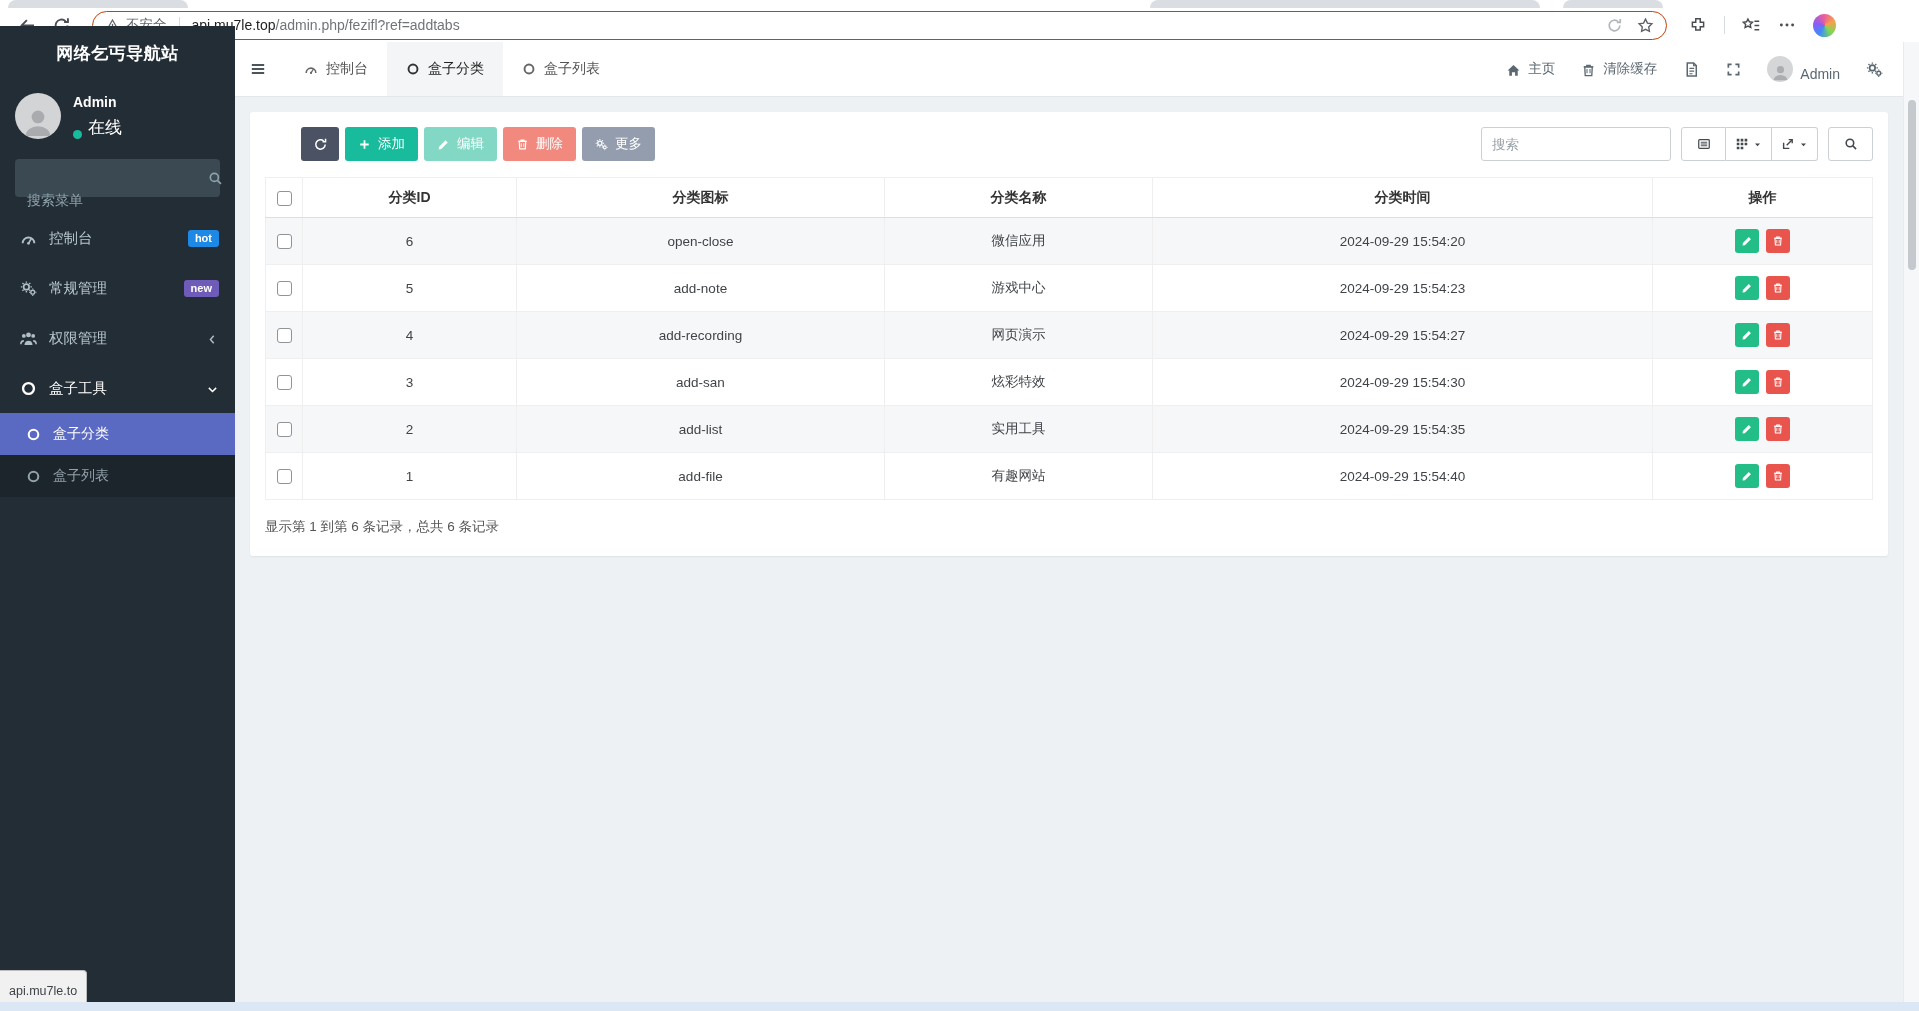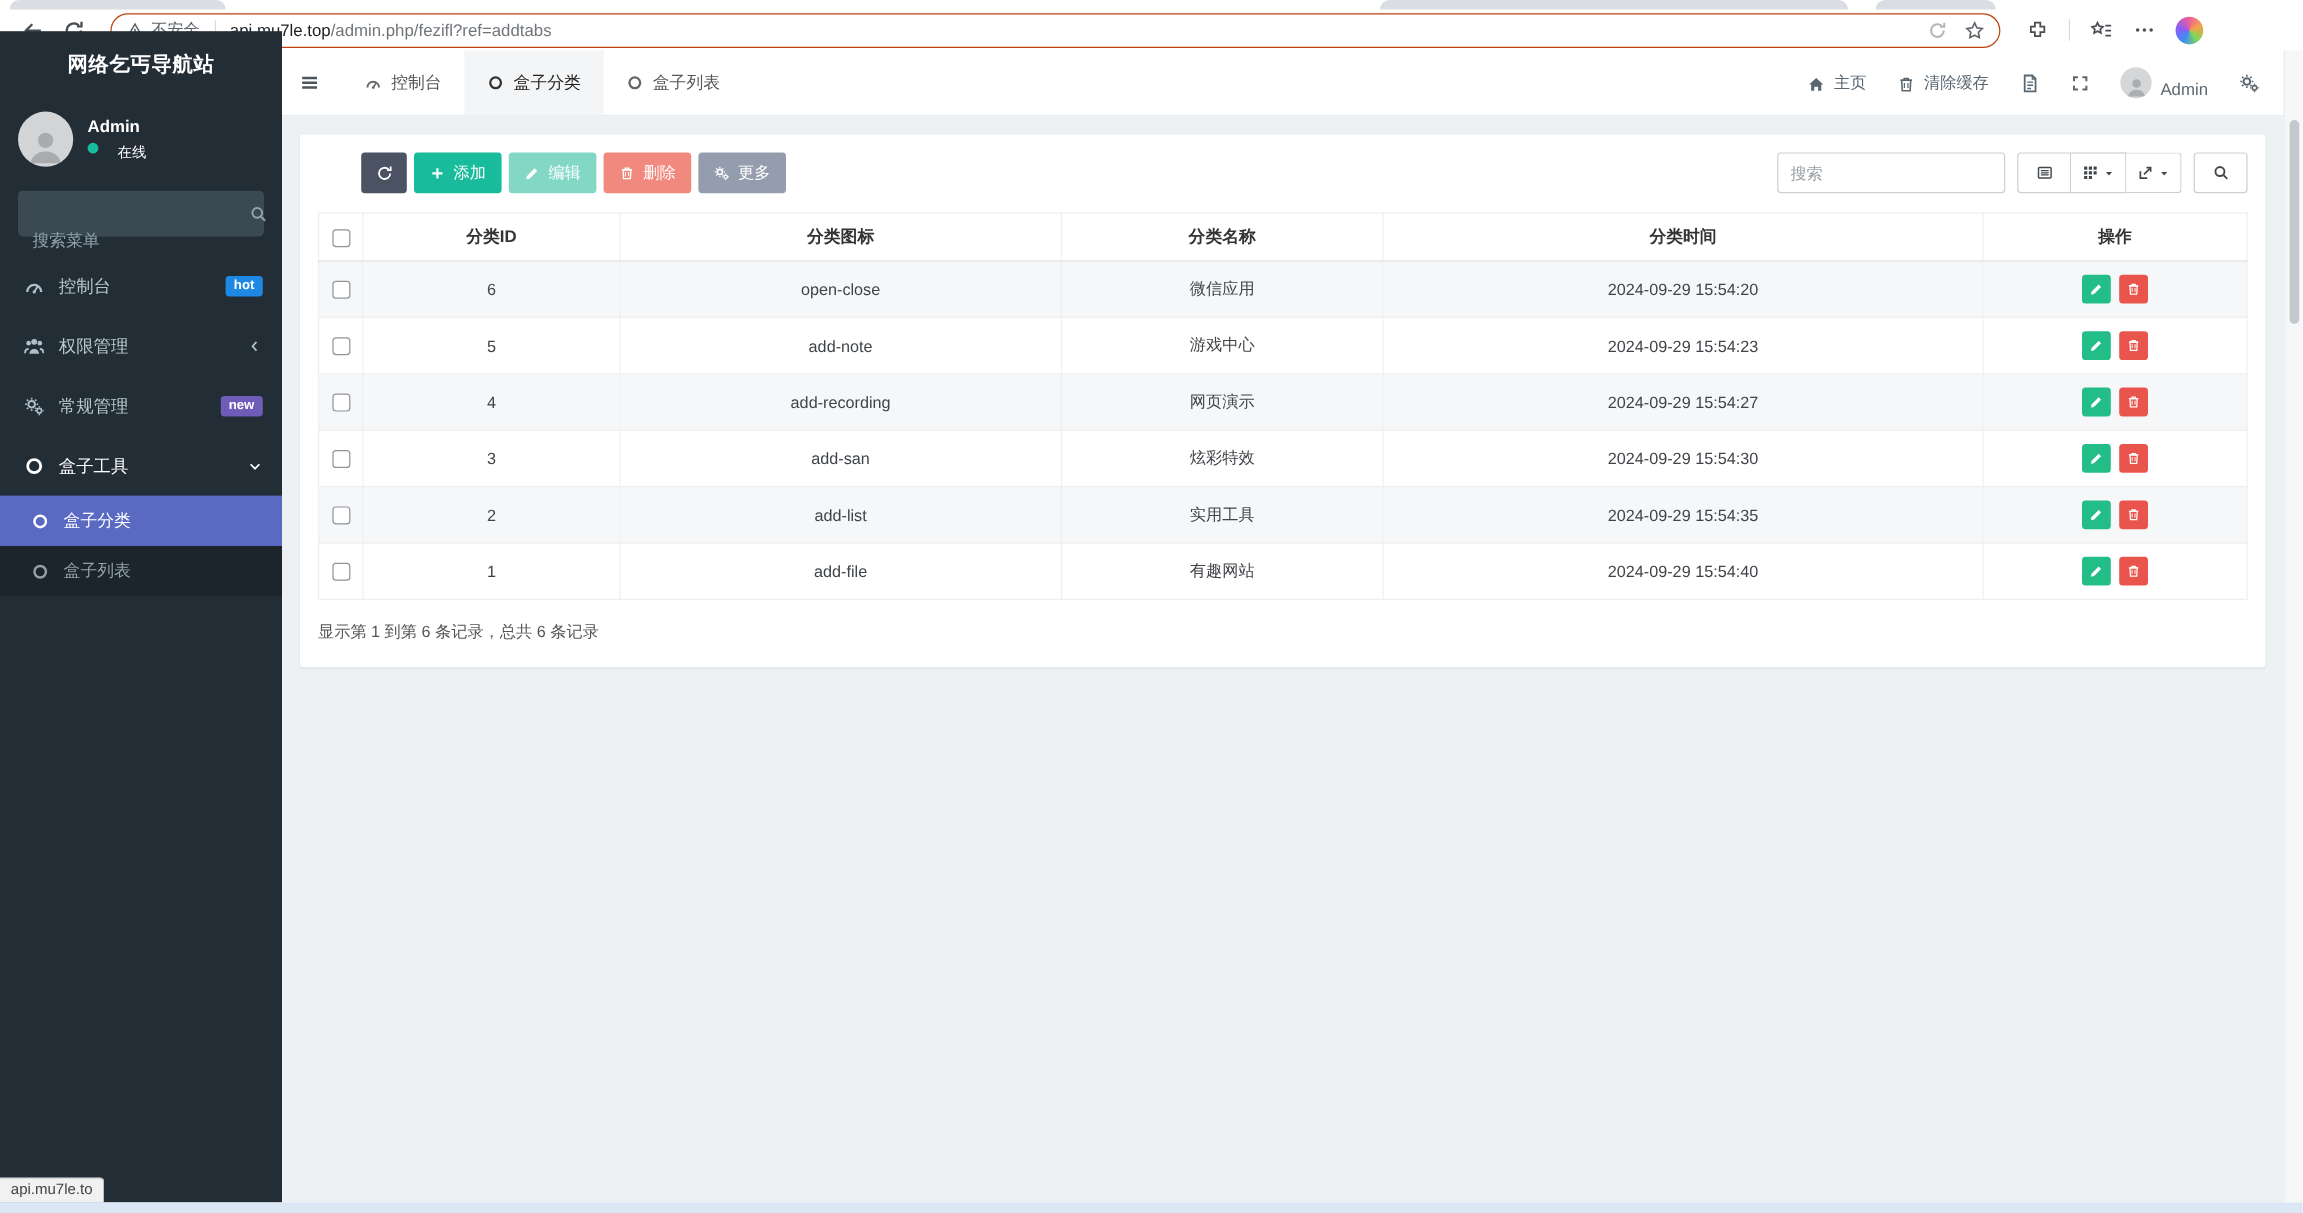--- a/index.html
+++ b/index.html
@@ -30,21 +30,21 @@
 
   
   .sidebar { position:absolute; top:26px; left:0; width:235px; bottom:9px; background:#232d36; color:#b8c7ce; }
   .brand { height:55px; display:flex; align-items:center; justify-content:center;
     color:#fff; font-size:17px; font-weight:600; letter-spacing:.5px; }
   .user-panel { display:flex; align-items:center; gap:12px; padding:12px 15px 14px; }
   .avatar-lg { width:46px; height:46px; border-radius:50%; background:#d3d4d6; color:#a9abae;
     display:flex; align-items:flex-end; justify-content:center; overflow:hidden; }
   .avatar-lg .ic { width:34px; height:34px; }
   .user-name { color:#fff; font-weight:bold; font-size:14px; margin-bottom:6px; }
-  .user-status { display:flex; align-items:flex-start; gap:16px; color:#fff; font-size:12px; }
+  .user-status { display:flex; align-items:flex-end; gap:6px; color:#fff; font-size:17px; }
   .dot { width:9px; height:9px; border-radius:50%; background:#18bc9c; }
   .side-search { margin:6px 15px 16px; height:38px; background:#3a4952; border-radius:4px;
     display:flex; align-items:center; padding:0 12px; }
   .side-search input { flex:1; background:transparent; border:none; outline:none;
     color:#cfd8dc; font-size:14px; font-family:inherit;margin-top:44px; }
   .side-search input::placeholder { color:#8fa3ad; }
   .side-search .ic { color:#8fa3ad; width:15px; height:15px; }
   .nav-item { height:50px; display:flex; align-items:center; gap:12px; padding:0 16px 0 20px;
     font-size:14.5px; color:#b8c7ce; cursor:pointer; }
   .nav-item .ic { width:17px; height:17px; color:#b0bfc7; }
@@ -119,21 +119,21 @@
   .op-edit { background:#23bd87; }
   .op-del { background:#e9544d; }
   .summary { margin-top:18px; font-size:13.5px; color:#555; }
 
   
   .vscroll { position:absolute; top:42px; right:0; width:16px; bottom:9px; background:#f6f7f9;
     border-left:1px solid #e8eaed; }
   .vthumb { position:absolute; top:58px; left:4px; width:8px; height:170px; background:#c5c8cd; border-radius:4px; }
   .status-tip { position:absolute; left:0; bottom:9px; z-index:40; background:#f1f1f1;
     border:1px solid #bdbdbd; border-left:none; border-bottom:none; border-top-right-radius:4px;
-    padding:2px 9px 4px; font-size:12.5px; color:#3f4347; }
+    padding:13px 9px 4px; font-size:12.5px; color:#3f4347; }
   .taskbar { position:absolute; left:0; right:0; bottom:0; height:9px; background:#dce7f6; z-index:50; }
 </style>
 </head>
 <body>
 
 <svg width="0" height="0" style="position:absolute" aria-hidden="true">
   <defs>
     <symbol id="i-back" viewBox="0 0 16 16">
         <path d="M13.5 8H3M7.5 3.5 3 8l4.5 4.5" fill="none" stroke="currentColor" stroke-width="1.6"></path>
       </symbol>
@@ -317,33 +317,33 @@
     <nav>
       <div class="nav-item">
         <svg class="ic">
             <use href="#i-gauge"></use>
           </svg>
         <span class="lbl">控制台</span>
         <span class="badge" style="background:#1e88e5">hot</span>
       </div>
       <div class="nav-item">
         <svg class="ic">
+            <use href="#i-gears"></use>
+          </svg>
+        <span class="lbl">常规管理</span>
+        <span class="badge" style="background:#6e5cb8">new</span>
+      </div>
+      <div class="nav-item">
+        <svg class="ic">
             <use href="#i-users"></use>
           </svg>
         <span class="lbl">权限管理</span>
         <span class="chev"><svg class="ic">
               <use href="#i-chevl"></use>
             </svg></span>
-      </div>
-      <div class="nav-item">
-        <svg class="ic">
-            <use href="#i-gears"></use>
-          </svg>
-        <span class="lbl">常规管理</span>
-        <span class="badge" style="background:#6e5cb8">new</span>
       </div>
       <div class="nav-item parent-open">
         <svg class="ic">
             <use href="#i-circle-o"></use>
           </svg>
         <span class="lbl">盒子工具</span>
         <span class="chev"><svg class="ic">
               <use href="#i-chevd"></use>
             </svg></span>
       </div>

